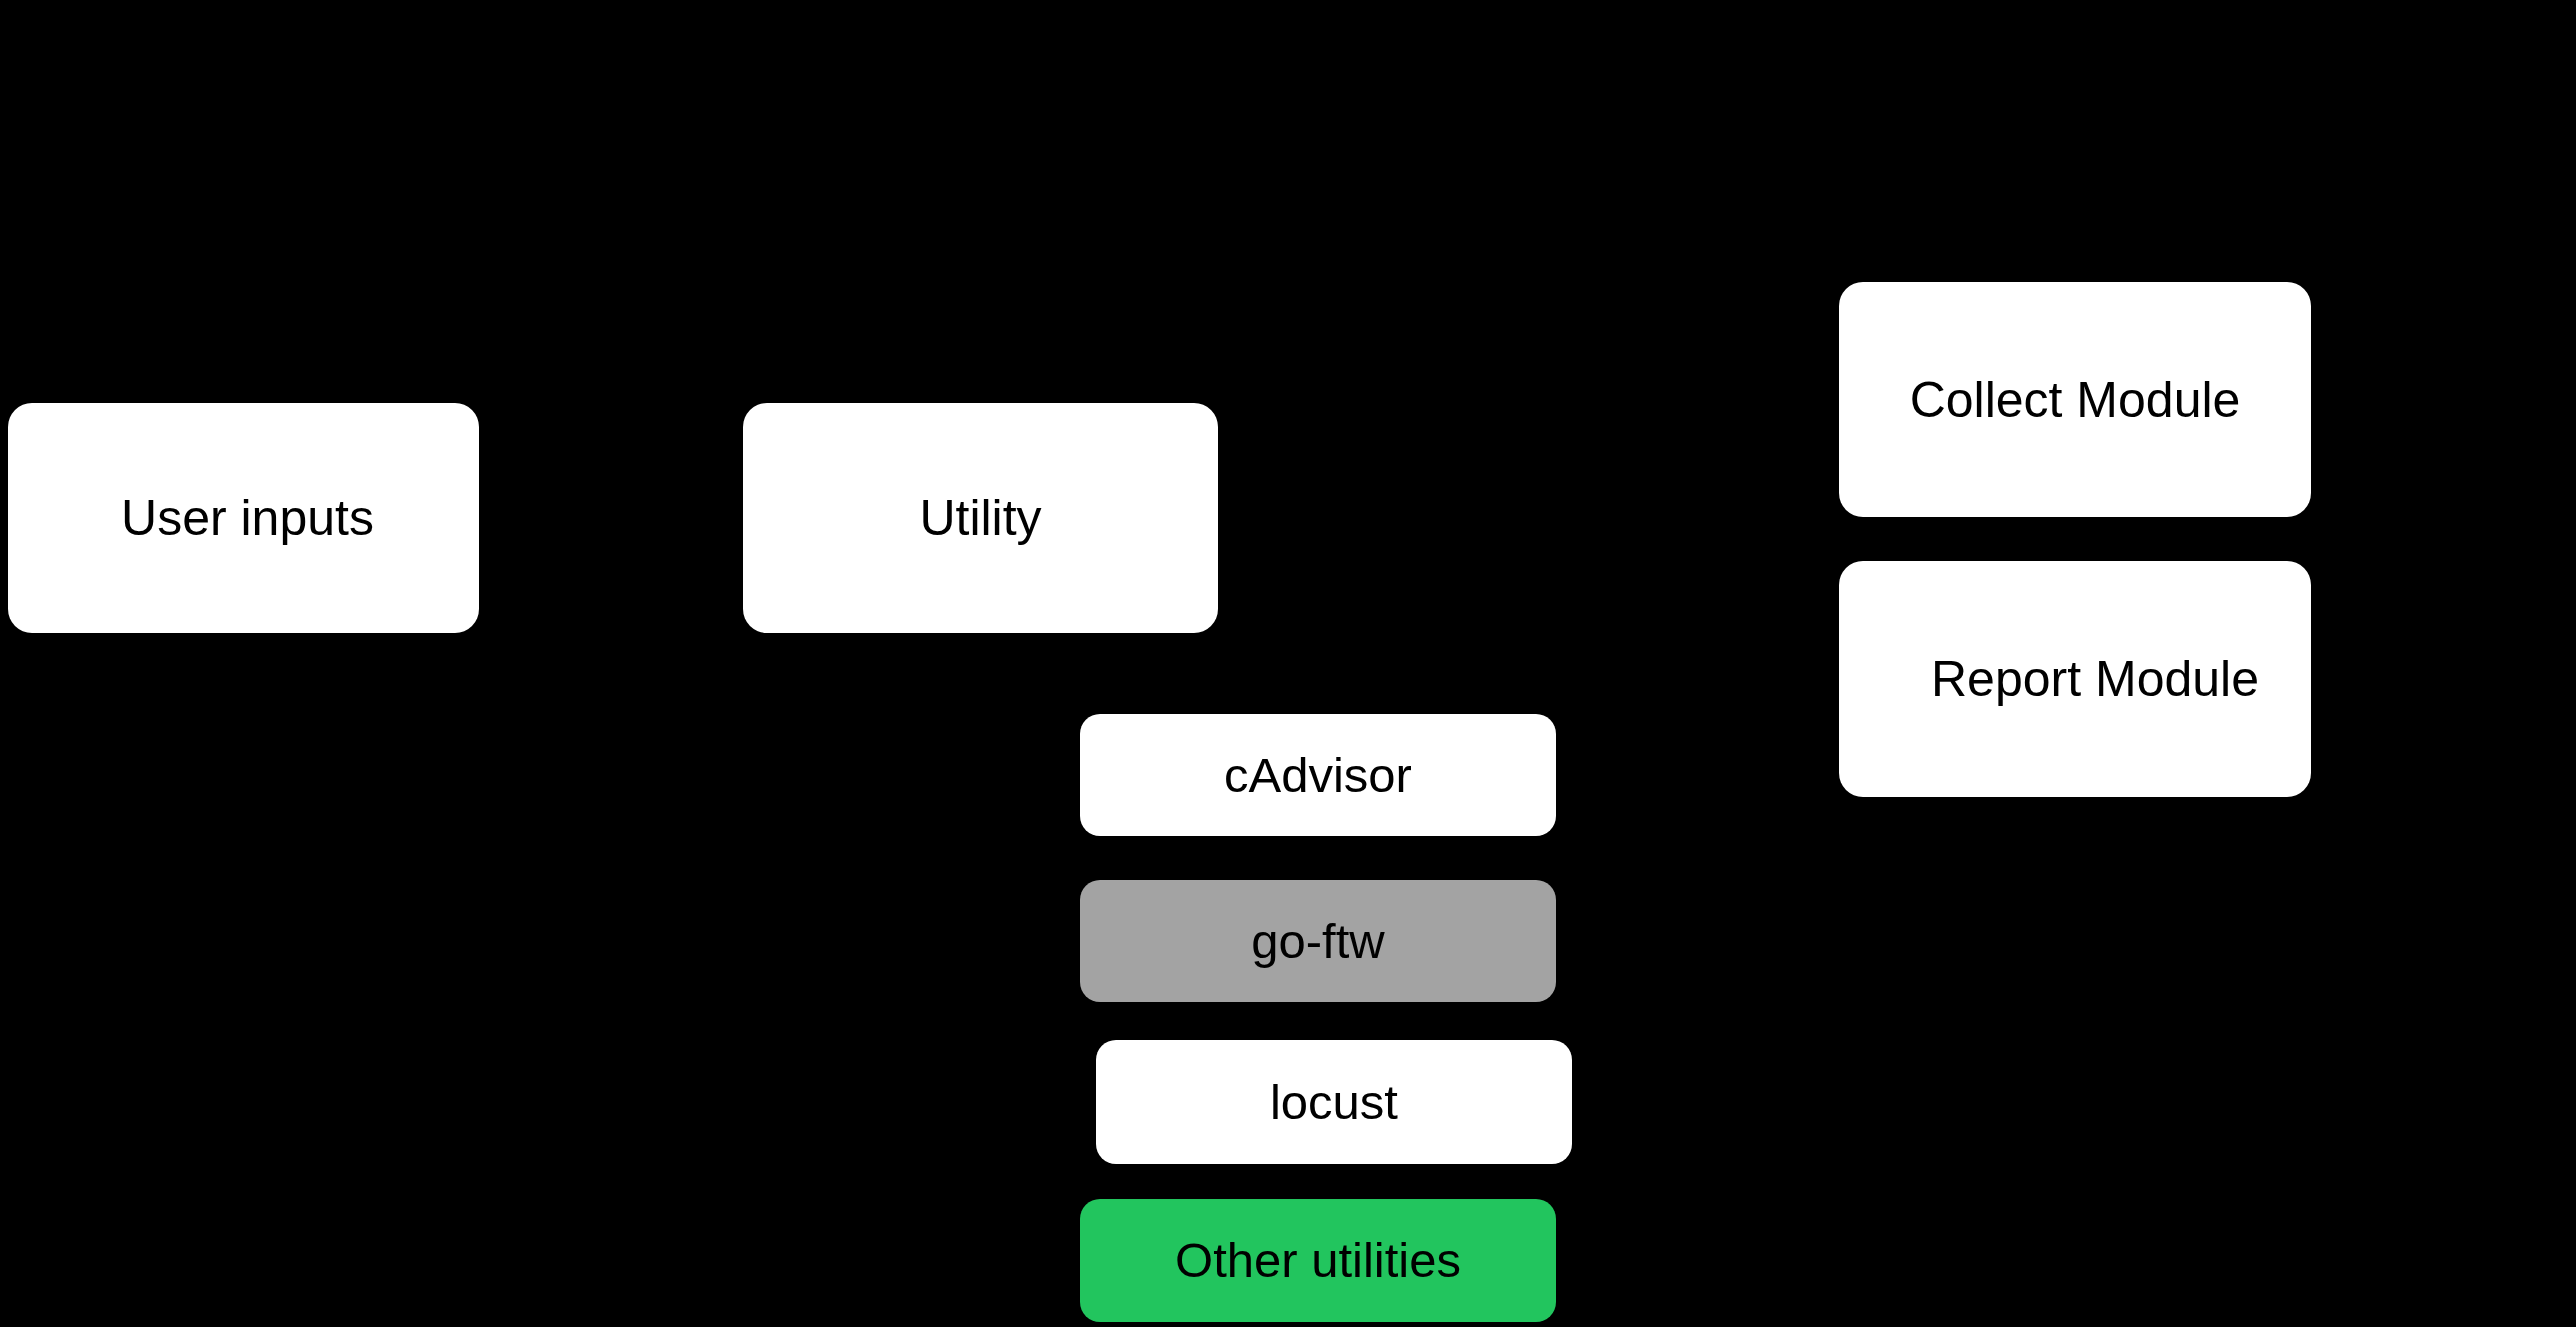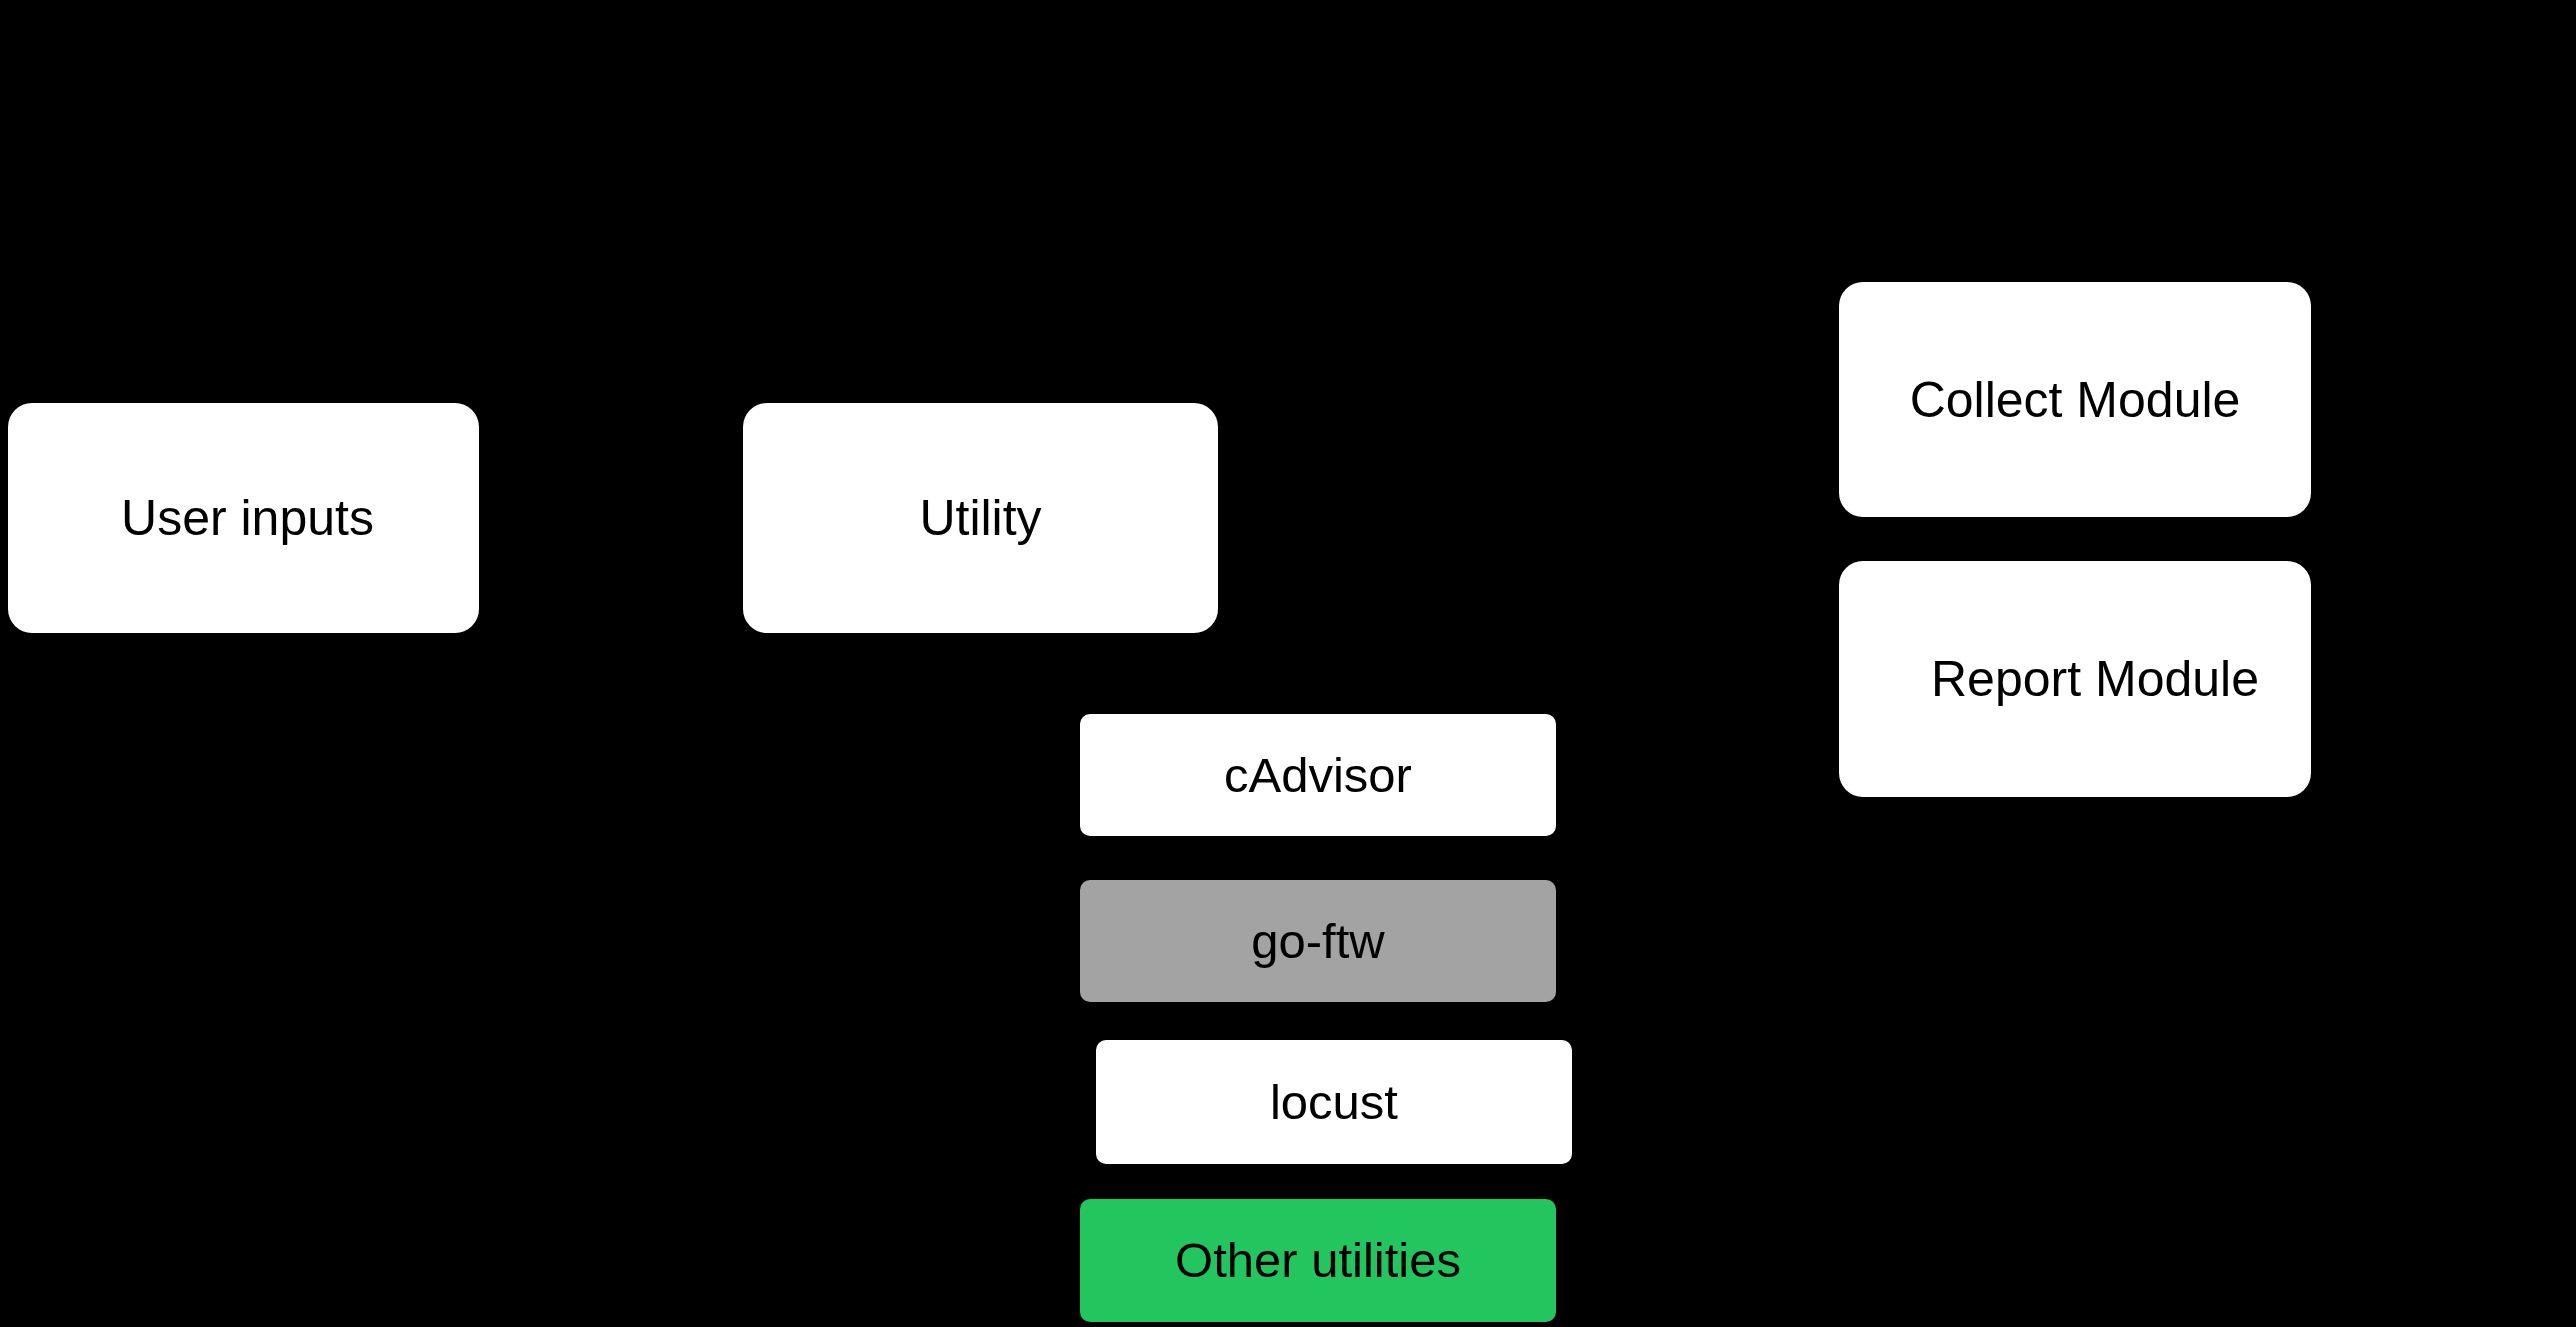--- a/index.html
+++ b/index.html
@@ -24,21 +24,21 @@
   }
   .node .label {
     white-space: nowrap;
     line-height: 1;
   }
   .node-large {
     border-radius: 24px;
     font-size: 50px;
   }
   .node-small {
-    border-radius: 10px;
+    border-radius: 20px;
     font-size: 49px;
   }
   
   #node-user-inputs   { left: 8px;    top: 403px;  width: 471px; height: 230px; padding-left: 8px; }
   #node-utility       { left: 743px;  top: 403px;  width: 475px; height: 230px; }
   #node-collect-module{ left: 1839px; top: 282px;  width: 472px; height: 235px; }
   #node-report-module { left: 1839px; top: 561px;  width: 472px; height: 236px; }
   #node-cadvisor      { left: 1080px; top: 714px;  width: 476px; height: 122px; }
   #node-go-ftw        { left: 1080px; top: 880px;  width: 476px; height: 122px; }
   #node-locust        { left: 1080px; top: 1040px; width: 476px; height: 124px; }

